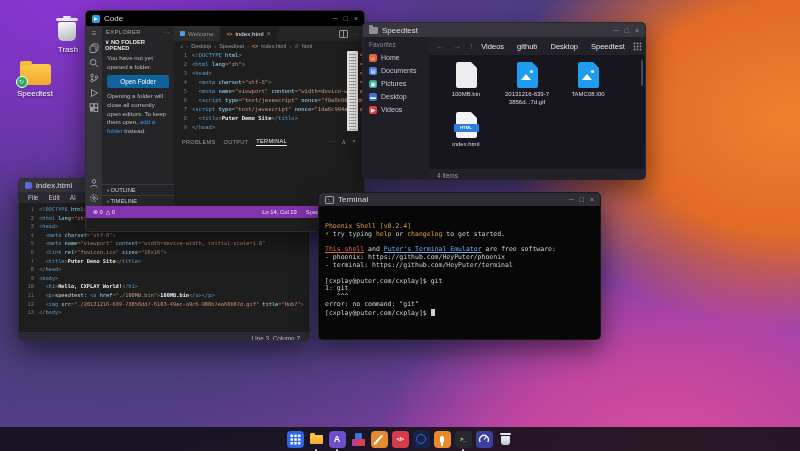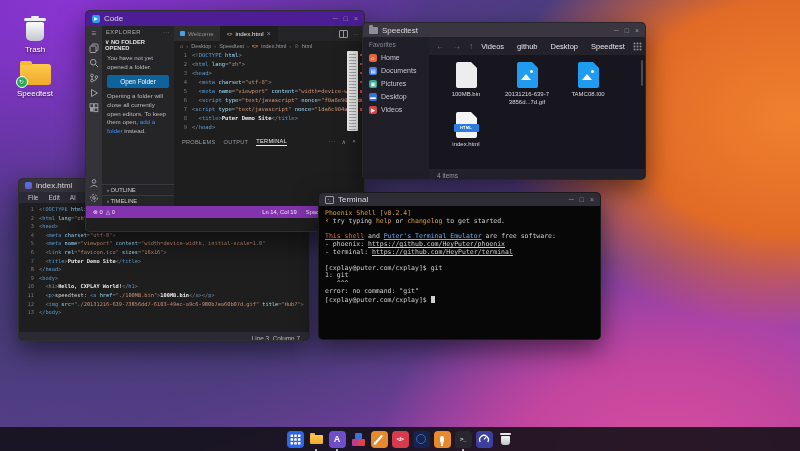--- a/index.html
+++ b/index.html
@@ -17,21 +17,21 @@
 
   
   .win{position:absolute;border-radius:5px;box-shadow:0 10px 26px rgba(0,0,0,.5);
        border:1px solid rgba(255,255,255,.08);overflow:hidden;box-sizing:border-box;}
   .tbar{display:flex;align-items:center;gap:4px;padding:0 6px;color:#dcdcdc;font-size:8px;}
   .tctl{margin-left:auto;display:flex;gap:6px;color:#9a9aa2;font-size:7px;line-height:1;}
   .tctl span{cursor:default;}
 
   
   .vscode{left:85px;top:10px;width:280px;height:222px;background:#1e1e1e;z-index:2;}
-  .vs-title{height:15px;background:#4c1d95;}
+  .vs-title{height:15px;background:#000000;}
   .vs-logo{width:8px;height:8px;border-radius:2px;background:#2ba0ea;position:relative;}
   .vs-logo::after{content:"";position:absolute;left:2px;top:2px;border-left:4px solid #fff;
       border-top:2px solid transparent;border-bottom:2px solid transparent;opacity:.9;}
   .vs-body{display:flex;height:180px;}
   .vs-activity{width:16px;background:#333338;display:flex;flex-direction:column;align-items:center;
       gap:5px;padding:3px 0;color:#9f9fa6;font-size:8px;}
   .vs-activity svg{display:block;}
   .vs-act-bottom{margin-top:auto;display:flex;flex-direction:column;gap:5px;align-items:center;}
   .vs-side{width:72px;background:#252528;display:flex;flex-direction:column;font-size:6.2px;color:#bdbdbd;box-sizing:border-box;}
   .vs-side-header{display:flex;justify-content:space-between;padding:3px 4px 2px;font-size:5.8px;color:#a8a8a8;letter-spacing:.4px;}
@@ -117,25 +117,25 @@
   .fi-html .band{position:absolute;left:-2px;right:-2px;top:12px;height:8px;background:#2a7de1;
       border-radius:1px;color:#fff;font-size:4px;font-weight:bold;line-height:8px;text-align:center;letter-spacing:.2px;}
   .fm-scroll{position:absolute;right:2px;top:5px;width:2px;height:26px;background:#4a4a55;border-radius:1px;}
   .fm-status{height:12px;background:#232129;color:#9a9aa2;font-size:6.5px;display:flex;align-items:center;padding:0 8px;}
 
   
   .term{left:318px;top:192px;width:283px;height:148px;background:#070707;z-index:4;}
   .term-title{height:13px;background:#2e2c34;}
   .term-logo{width:7px;height:6px;border:1px solid #9a9aa2;border-radius:1px;color:#bcbcbc;
       font-size:4px;line-height:6px;text-align:center;}
-  .term-body{padding:4px 6px;font-family:"DejaVu Sans Mono",monospace;font-size:6.5px;line-height:7.8px;white-space:pre;}
+  .term-body{padding:17px 6px;font-family:"DejaVu Sans Mono",monospace;font-size:6.5px;line-height:7.8px;white-space:pre;}
   .t-y{color:#dd9f3f;}.t-w{color:#cfcfcf;}
   .t-ru{color:#e0694a;text-decoration:underline;}
   .t-bu{color:#74a9f2;text-decoration:underline;}
-  .t-wu{color:#cfcfcf;text-decoration:underline;}
+  .t-wu{color:#cfcfcf;}
   .t-cur{background:#cfcfcf;display:inline-block;width:4px;height:7px;vertical-align:-1px;}
 
   
   .dicon{position:absolute;width:58px;display:flex;flex-direction:column;align-items:center;gap:4px;
       color:#fff;font-size:8px;text-shadow:0 1px 2px rgba(0,0,0,.65);cursor:pointer;z-index:0;}
   .trash-lid{width:22px;height:3px;background:#eceff1;border-radius:2px;position:relative;}
   .trash-lid::before{content:"";position:absolute;left:7px;top:-2px;width:8px;height:2px;background:#eceff1;border-radius:1px;}
   .trash-body{width:18px;height:19px;background:linear-gradient(180deg,#fafbfc,#c3c6cd);
       border-radius:2px 2px 5px 5px;margin-top:1px;}
   .folder-shape{width:31px;height:21px;background:linear-gradient(180deg,#fdc94a,#f0a92c);
@@ -165,21 +165,21 @@
   .tb-mic::after{content:"";position:absolute;left:1px;bottom:-3px;width:2px;height:3px;background:#fff;}
   .cube{position:absolute;width:7px;height:7px;border-radius:1px;}
   .tb-trash-lid{width:11px;height:2px;background:#e8e8ec;border-radius:1px;}
   .tb-trash-body{width:9px;height:9px;background:linear-gradient(180deg,#f2f3f5,#c0c3ca);border-radius:1px 1px 3px 3px;}
 </style>
 </head>
 <body>
 
 <div class="desktop">
 
-  <div class="dicon" style="left:6px;top:18px;">
+  <div class="dicon" style="left:20px;top:18px;align-items:flex-end;">
     <div>
       <div class="trash-lid"></div>
         <div class="trash-body" style="margin:1px auto 0;"></div>
     </div>
     <span>Trash</span>
   </div>
   <div class="dicon" style="left:6px;top:64px;">
     <div class="folder-shape">
       <span class="folder-badge">↻</span>
     </div>

